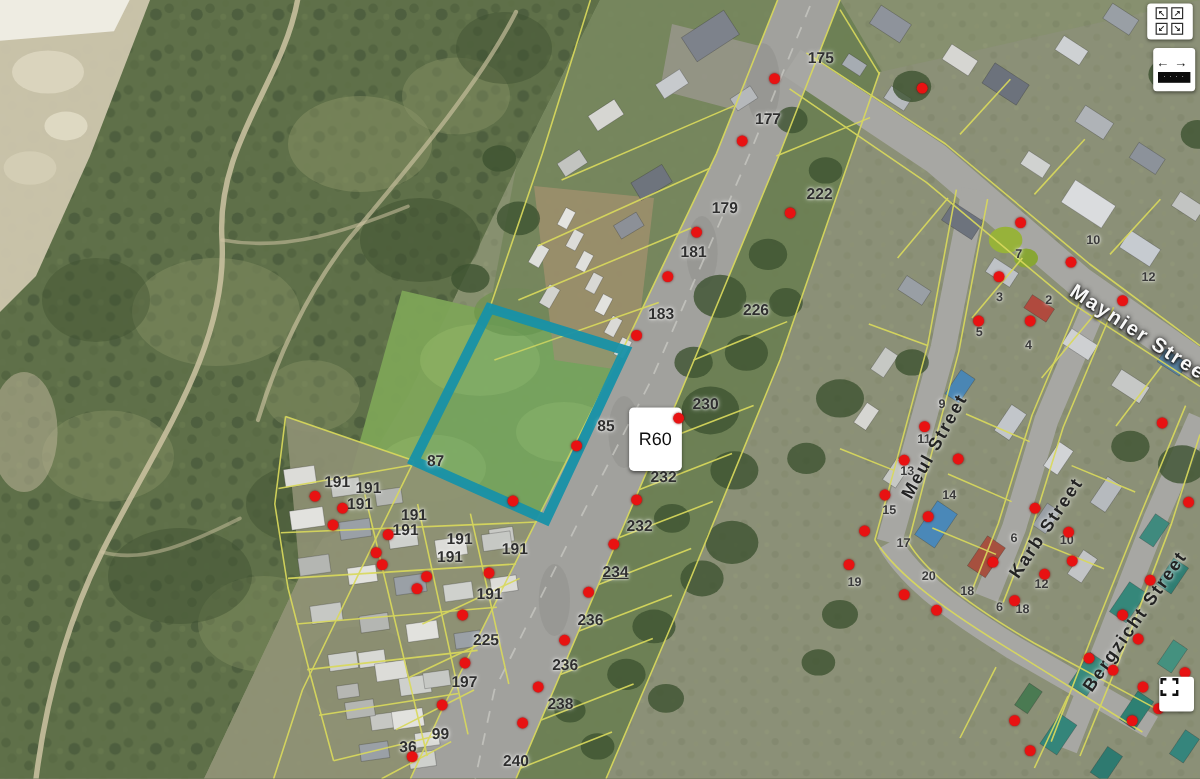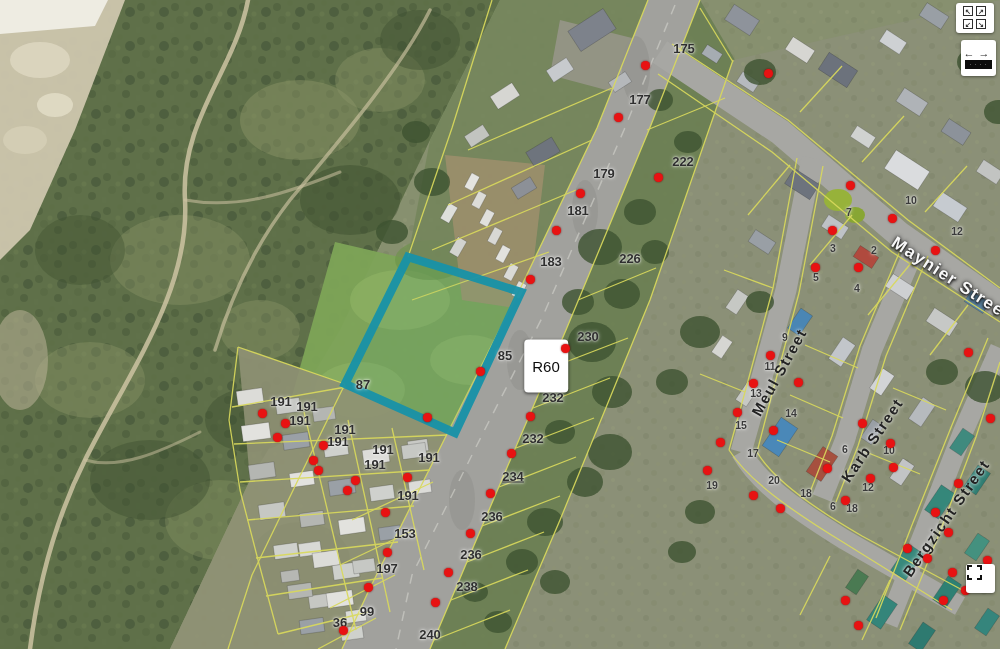--- a/index.html
+++ b/index.html
@@ -331,21 +331,21 @@
       <div class="lbl parcel" style="left: 363px; top: 384px;">87</div>
       <div class="lbl parcel" style="left: 281px; top: 401px;">191</div>
       <div class="lbl parcel" style="left: 307px; top: 406px;">191</div>
       <div class="lbl parcel" style="left: 300px; top: 420px;">191</div>
       <div class="lbl parcel" style="left: 345px; top: 429px;">191</div>
       <div class="lbl parcel" style="left: 338px; top: 441px;">191</div>
       <div class="lbl parcel" style="left: 383px; top: 449px;">191</div>
       <div class="lbl parcel" style="left: 375px; top: 464px;">191</div>
       <div class="lbl parcel" style="left: 429px; top: 457px;">191</div>
       <div class="lbl parcel" style="left: 408px; top: 495px;">191</div>
-      <div class="lbl parcel" style="left: 405px; top: 533px;">153</div>
+      <div class="lbl parcel" style="left: 405px; top: 533px;">225</div>
       <div class="lbl parcel" style="left: 387px; top: 568px;">197</div>
       <div class="lbl parcel" style="left: 367px; top: 611px;">99</div>
       <div class="lbl parcel" style="left: 340px; top: 622px;">36</div>
       <div class="lbl parcel" style="left: 683px; top: 161px;">222</div>
       <div class="lbl parcel" style="left: 630px; top: 258px;">226</div>
       <div class="lbl parcel" style="left: 588px; top: 336px;">230</div>
       <div class="lbl parcel" style="left: 553px; top: 397px;">232</div>
       <div class="lbl parcel" style="left: 533px; top: 438px;">232</div>
       <div class="lbl parcel" style="left: 513px; top: 476px; text-decoration: underline;">234</div>
       <div class="lbl parcel" style="left: 492px; top: 516px;">236</div>

